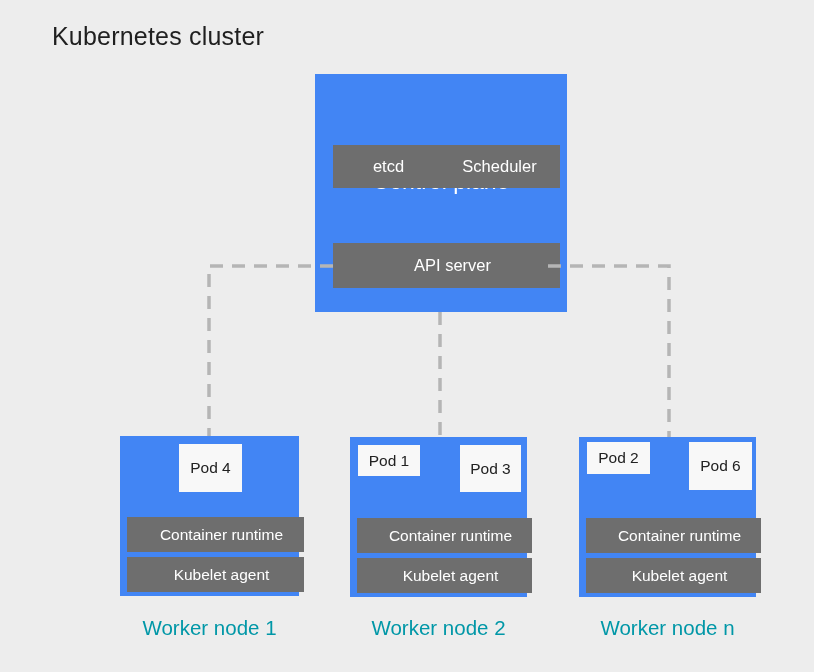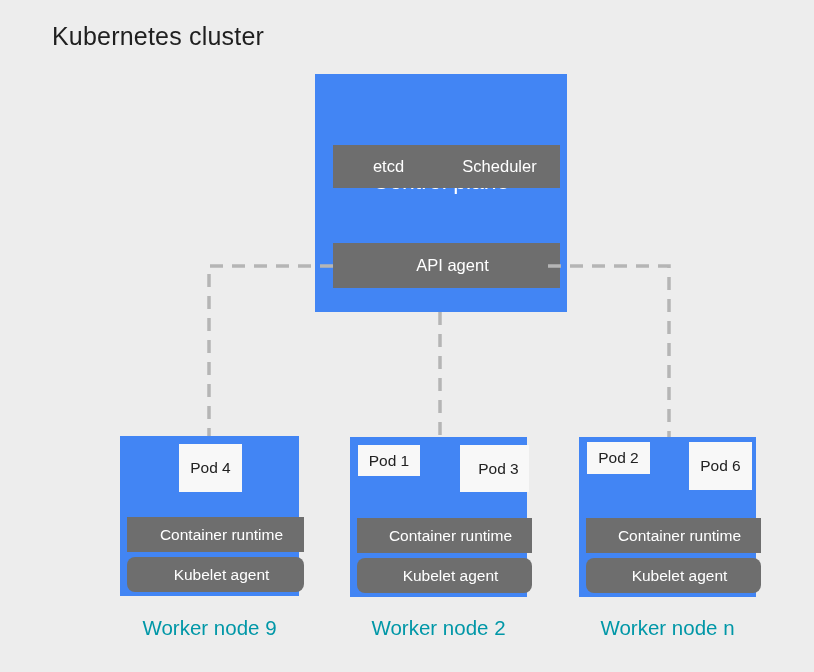--- a/index.html
+++ b/index.html
@@ -51,26 +51,26 @@
   .node-2{left:326px;top:437px;width:177px;height:160px;}
   .node-3{left:555px;top:437px;width:177px;height:160px;}
   .pod{
     position:absolute;
     background:var(--c-pod,#f8f8f8);
     color:var(--c-podtext,#212121);
     display:flex;align-items:center;justify-content:center;
     font-size:15.5px;
   }
   .node .runtime{left:7px;top:81px;height:35px;font-size:15.5px;}
-  .node .kubelet{left:7px;top:121px;height:35px;font-size:15.5px;border-radius:8px;}
+  .node .kubelet{left:7px;top:121px;height:35px;font-size:15.5px;}
   .node-1 .runtime,.node-1 .kubelet{width:165px;}
   .node-2 .runtime,.node-2 .kubelet,.node-3 .runtime,.node-3 .kubelet{width:163px;}
   .node-1 .pod-a{left:59px;top:8px;width:63px;height:48px;}
   .node-2 .pod-a{left:8px;top:8px;width:62px;height:31px;}
-  .node-2 .pod-b{left:110px;top:8px;width:61px;height:47px;padding-left:8px;}
+  .node-2 .pod-b{left:110px;top:8px;width:61px;height:47px;}
   .node-3 .pod-a{left:8px;top:5px;width:63px;height:32px;}
   .node-3 .pod-b{left:110px;top:5px;width:63px;height:48px;}
   .node-label{
     position:absolute;top:616px;
     text-align:center;
     font-size:20.5px;font-weight:400;
     color:var(--c-teal,#0097a7);
     z-index:3;
   }
   .node-label-1{left:86px;width:199px;}
@@ -87,21 +87,21 @@
   <svg class="connectors" width="814" height="672" viewBox="0 0 814 672">
     <polyline points="309,266 185,266 185,436" fill="none" stroke="#b5b5b5" stroke-width="3.5" stroke-dasharray="13 9"></polyline>
     <polyline points="524,266 645,266 645,437" fill="none" stroke="#b5b5b5" stroke-width="3.5" stroke-dasharray="13 9"></polyline>
     <polyline points="416,312 416,437" fill="none" stroke="#b5b5b5" stroke-width="3.5" stroke-dasharray="13 9"></polyline>
   </svg>
 
   <div class="blue-box control-plane">
     <div class="cp-title">Control plane</div>
     <div class="gray-box cp-etcd">etcd</div>
     <div class="gray-box cp-scheduler">Scheduler</div>
-    <div class="gray-box cp-api">API agent</div>
+    <div class="gray-box cp-api">API server</div>
   </div>
 
   <div class="blue-box node node-1">
     <div class="pod pod-a">Pod 4</div>
     <div class="gray-box runtime">Container runtime</div>
     <div class="gray-box kubelet">Kubelet agent</div>
   </div>
 
   <div class="blue-box node node-2">
     <div class="pod pod-a">Pod 1</div>
@@ -110,17 +110,17 @@
     <div class="gray-box kubelet">Kubelet agent</div>
   </div>
 
   <div class="blue-box node node-3">
     <div class="pod pod-a">Pod 2</div>
     <div class="pod pod-b">Pod 6</div>
     <div class="gray-box runtime">Container runtime</div>
     <div class="gray-box kubelet">Kubelet agent</div>
   </div>
 
-  <div class="node-label node-label-1">Worker node 9</div>
+  <div class="node-label node-label-1">Worker node 1</div>
   <div class="node-label node-label-2">Worker node 2</div>
   <div class="node-label node-label-3">Worker node n</div>
 
 </div>
 
 </body></html>

